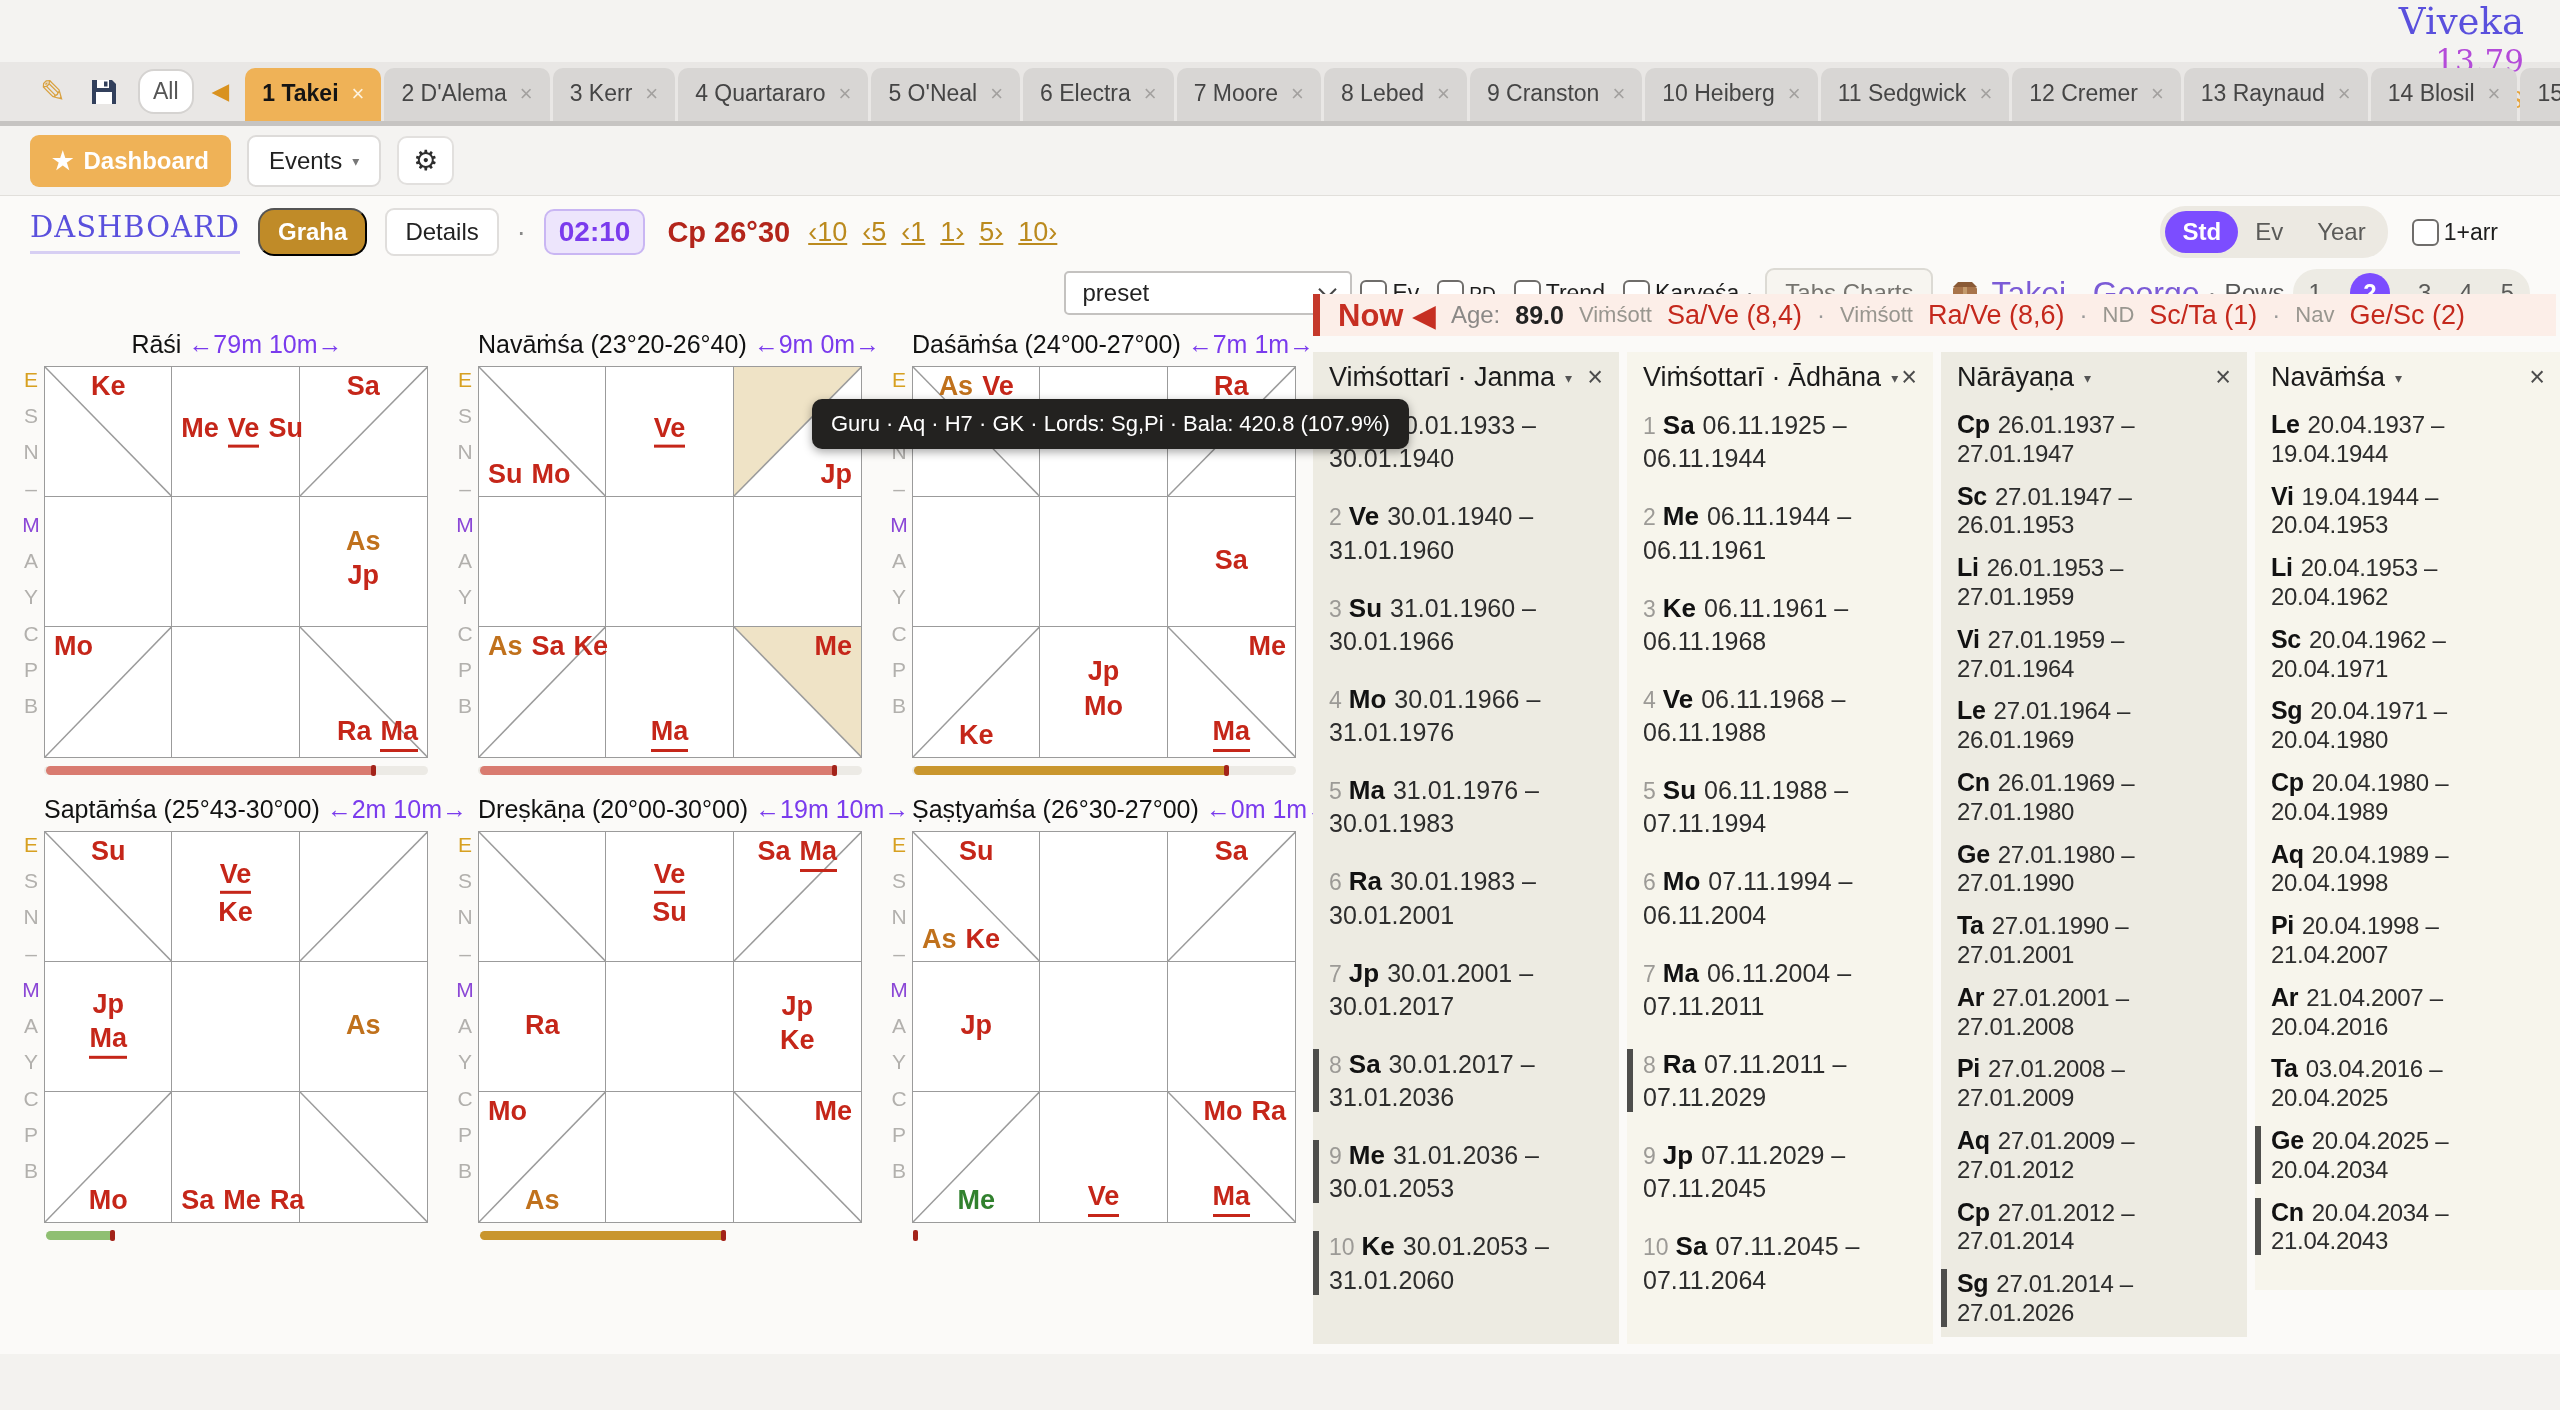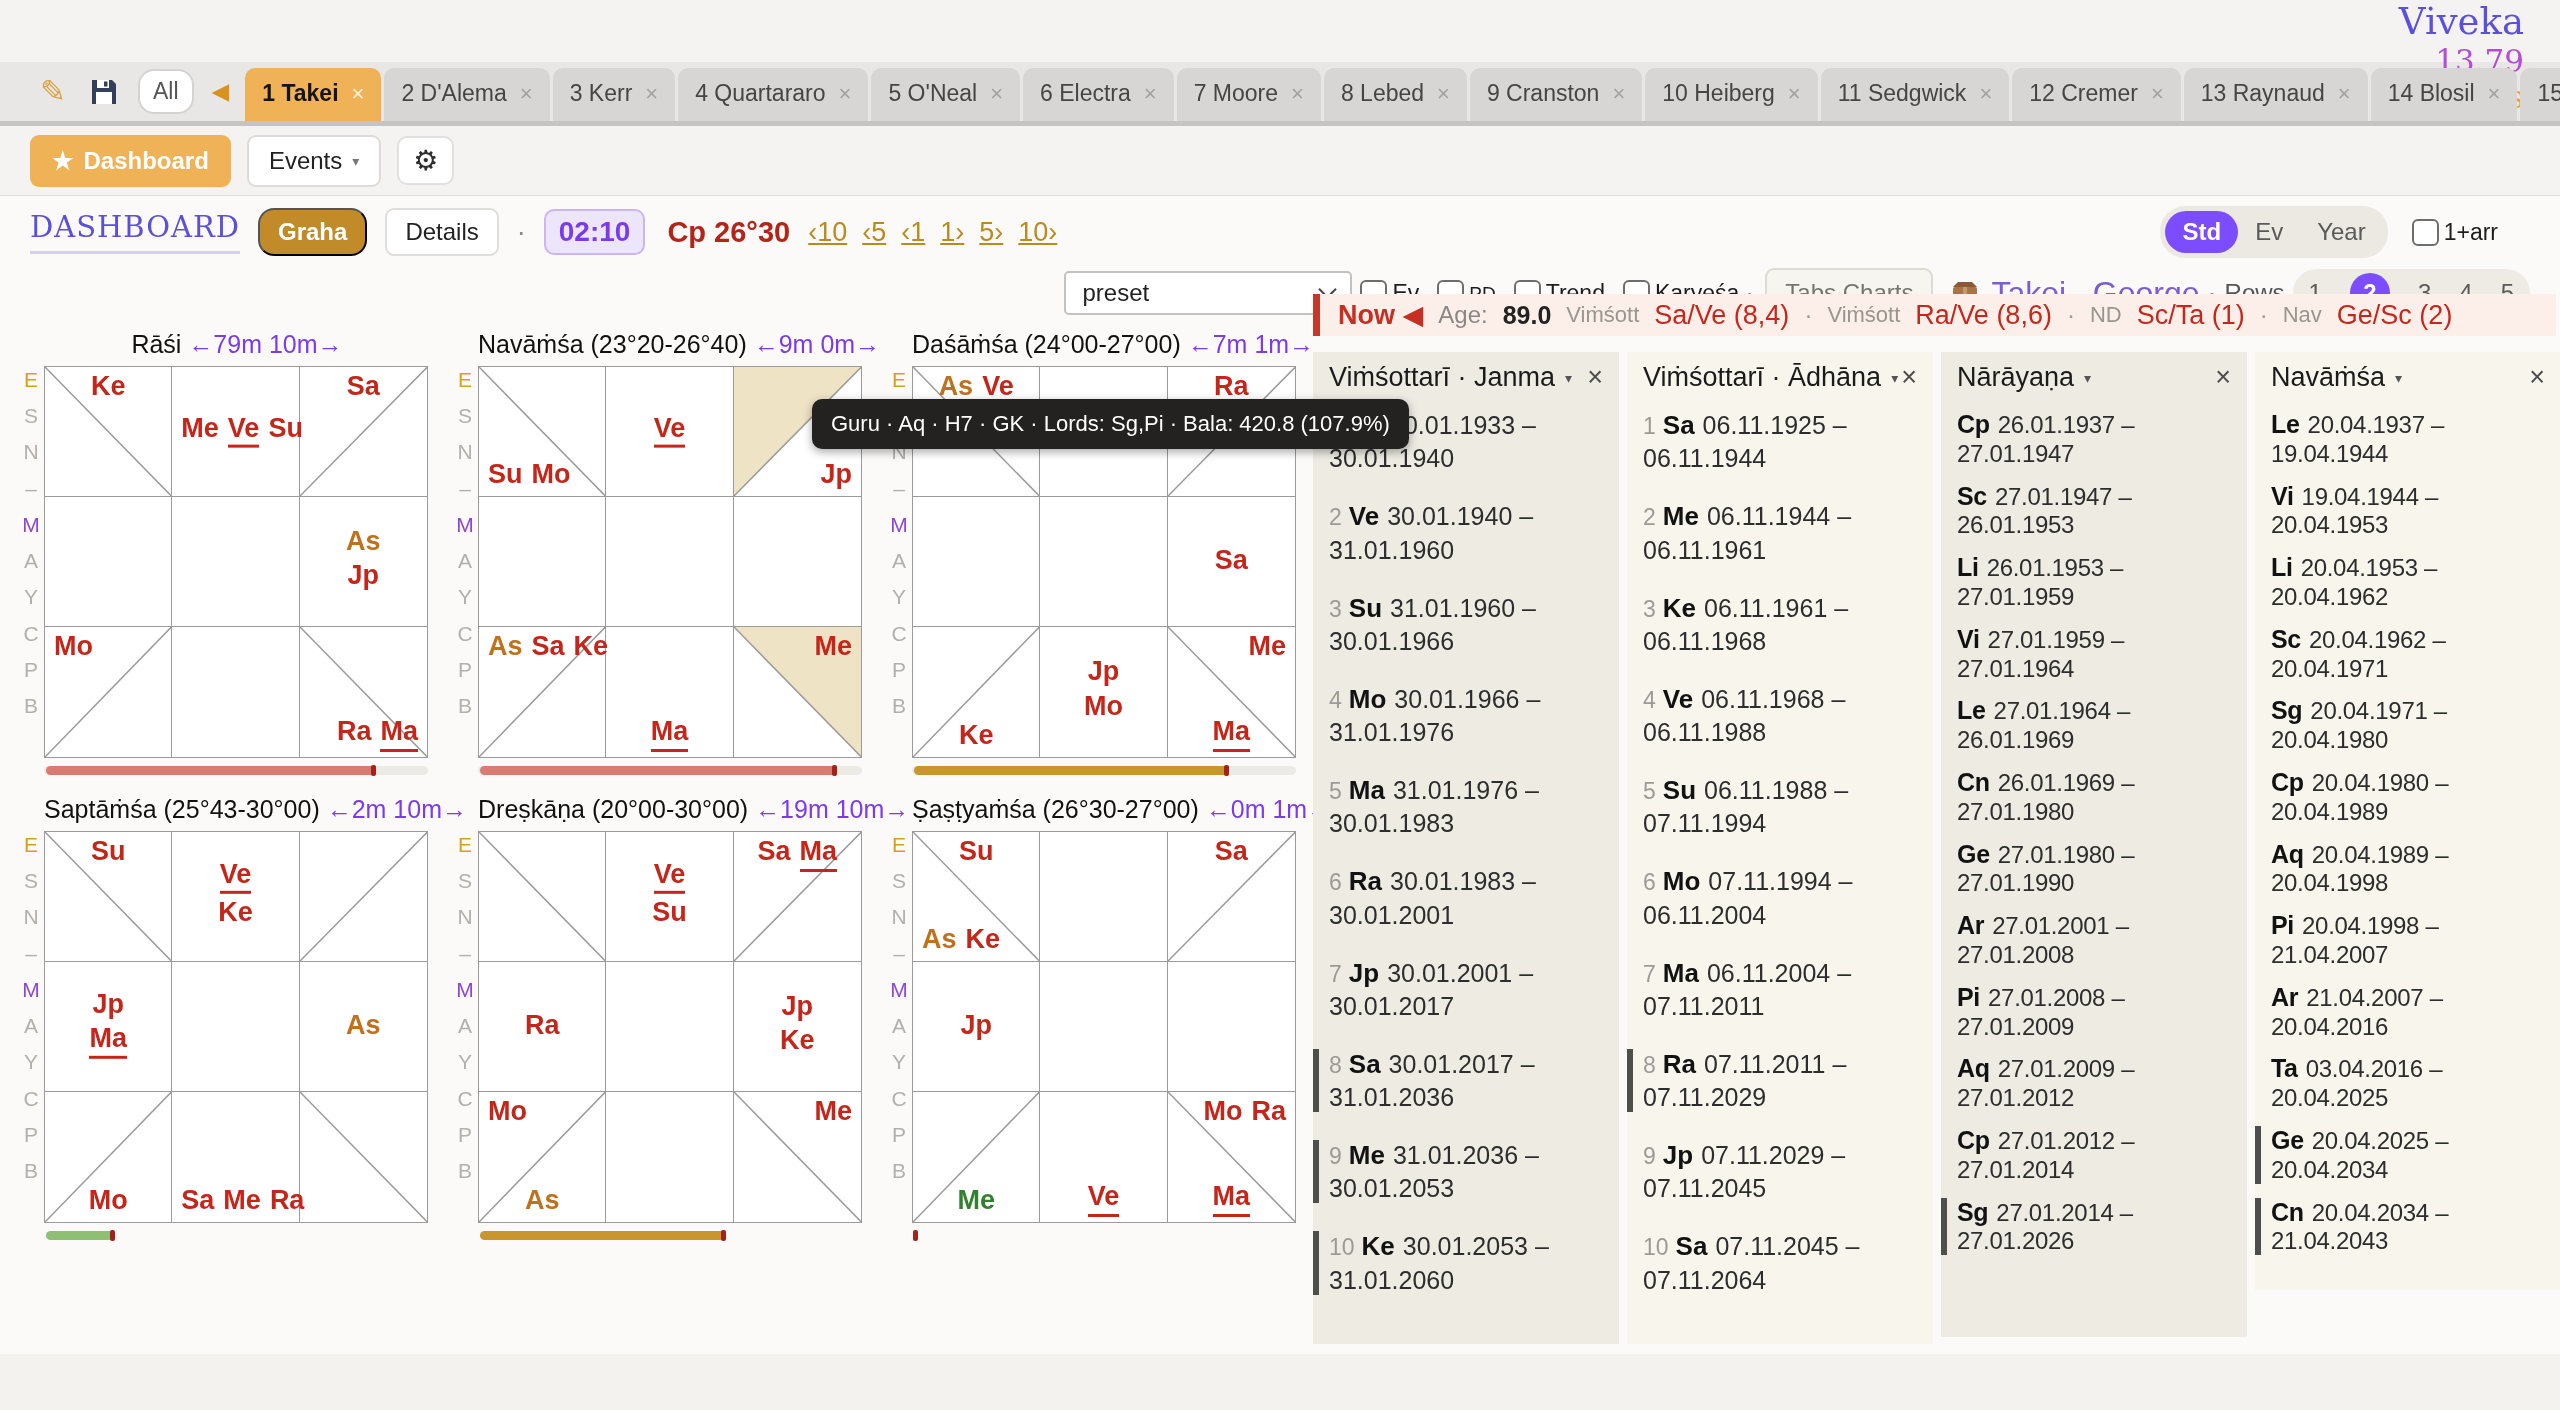--- a/index.html
+++ b/index.html
@@ -90,21 +90,21 @@
   .pl.asc { color:#c0711c; }
   .pl.grn { color:#31812e; }
   .pbar { position:relative; margin:8px 0 0 26px; height:9px; width:384px; }
   .pb-track { position:absolute; inset:0; border-radius:5px; background:#eceae5; }
   .pb-fill { position:absolute; left:2px; top:0; bottom:0; border-radius:5px; }
   .pb-tick { position:absolute; top:-1px; bottom:-1px; width:5px; border-radius:2px; background:#a3231a; }
 
   
   .panel { position:absolute; top:98px; left:1313px; right:0; bottom:0; }
   .nowbar { height:42px; background:#fceee8; border-left:7px solid #c5392b; display:flex; align-items:center; gap:15px; padding:0 18px; margin-right:4px; }
-  .now-label { color:#c62f22; font-size:27px; font-weight:bold; white-space:nowrap; }
+  .now-label { color:#c62f22; font-size:31px; font-weight:bold; white-space:nowrap; }
   .age-label { color:#8a8886; font-size:24px; }
   .age-val { color:#222; font-size:25px; font-weight:bold; }
   .sys-name { color:#98968f; font-size:22px; }
   .sys-period { color:#c4281c; font-size:27px; white-space:nowrap; }
   .mid-dot { color:#999; font-size:24px; }
   .dcols { display:flex; gap:8px; margin-top:16px; }
   .dcol { position:relative; width:306px; padding:10px 16px 0; overflow:hidden; flex:0 0 auto; }
   .dcol:nth-child(odd) { background:#edebe2; }
   .dcol:nth-child(even) { background:#f7f5ec; }
   .dcol:nth-child(1),.dcol:nth-child(2) { height:992px; }
@@ -943,20 +943,21 @@
               <span class="close">×</span>
             </div>
             <div class="dlist">
               <div class="ditem"><span class="lord">Cp</span><span class="dates">26.01.1937 – 27.01.1947</span></div>
               <div class="ditem"><span class="lord">Sc</span><span class="dates">27.01.1947 – 26.01.1953</span></div>
               <div class="ditem"><span class="lord">Li</span><span class="dates">26.01.1953 – 27.01.1959</span></div>
               <div class="ditem"><span class="lord">Vi</span><span class="dates">27.01.1959 – 27.01.1964</span></div>
               <div class="ditem"><span class="lord">Le</span><span class="dates">27.01.1964 – 26.01.1969</span></div>
               <div class="ditem"><span class="lord">Cn</span><span class="dates">26.01.1969 – 27.01.1980</span></div>
               <div class="ditem"><span class="lord">Ge</span><span class="dates">27.01.1980 – 27.01.1990</span></div>
+              <div class="ditem"><span class="lord">Ta</span><span class="dates">27.01.1990 – 27.01.2001</span></div>
               <div class="ditem"><span class="lord">Ar</span><span class="dates">27.01.2001 – 27.01.2008</span></div>
               <div class="ditem"><span class="lord">Pi</span><span class="dates">27.01.2008 – 27.01.2009</span></div>
               <div class="ditem"><span class="lord">Aq</span><span class="dates">27.01.2009 – 27.01.2012</span></div>
               <div class="ditem"><span class="lord">Cp</span><span class="dates">27.01.2012 – 27.01.2014</span></div>
               <div class="ditem cur"><span class="lord">Sg</span><span class="dates">27.01.2014 – 27.01.2026</span></div>
             </div>
           </div>
           <div class="dcol compact">
             <div class="dhead">
               <span class="dtitle">Navāṁśa</span>

